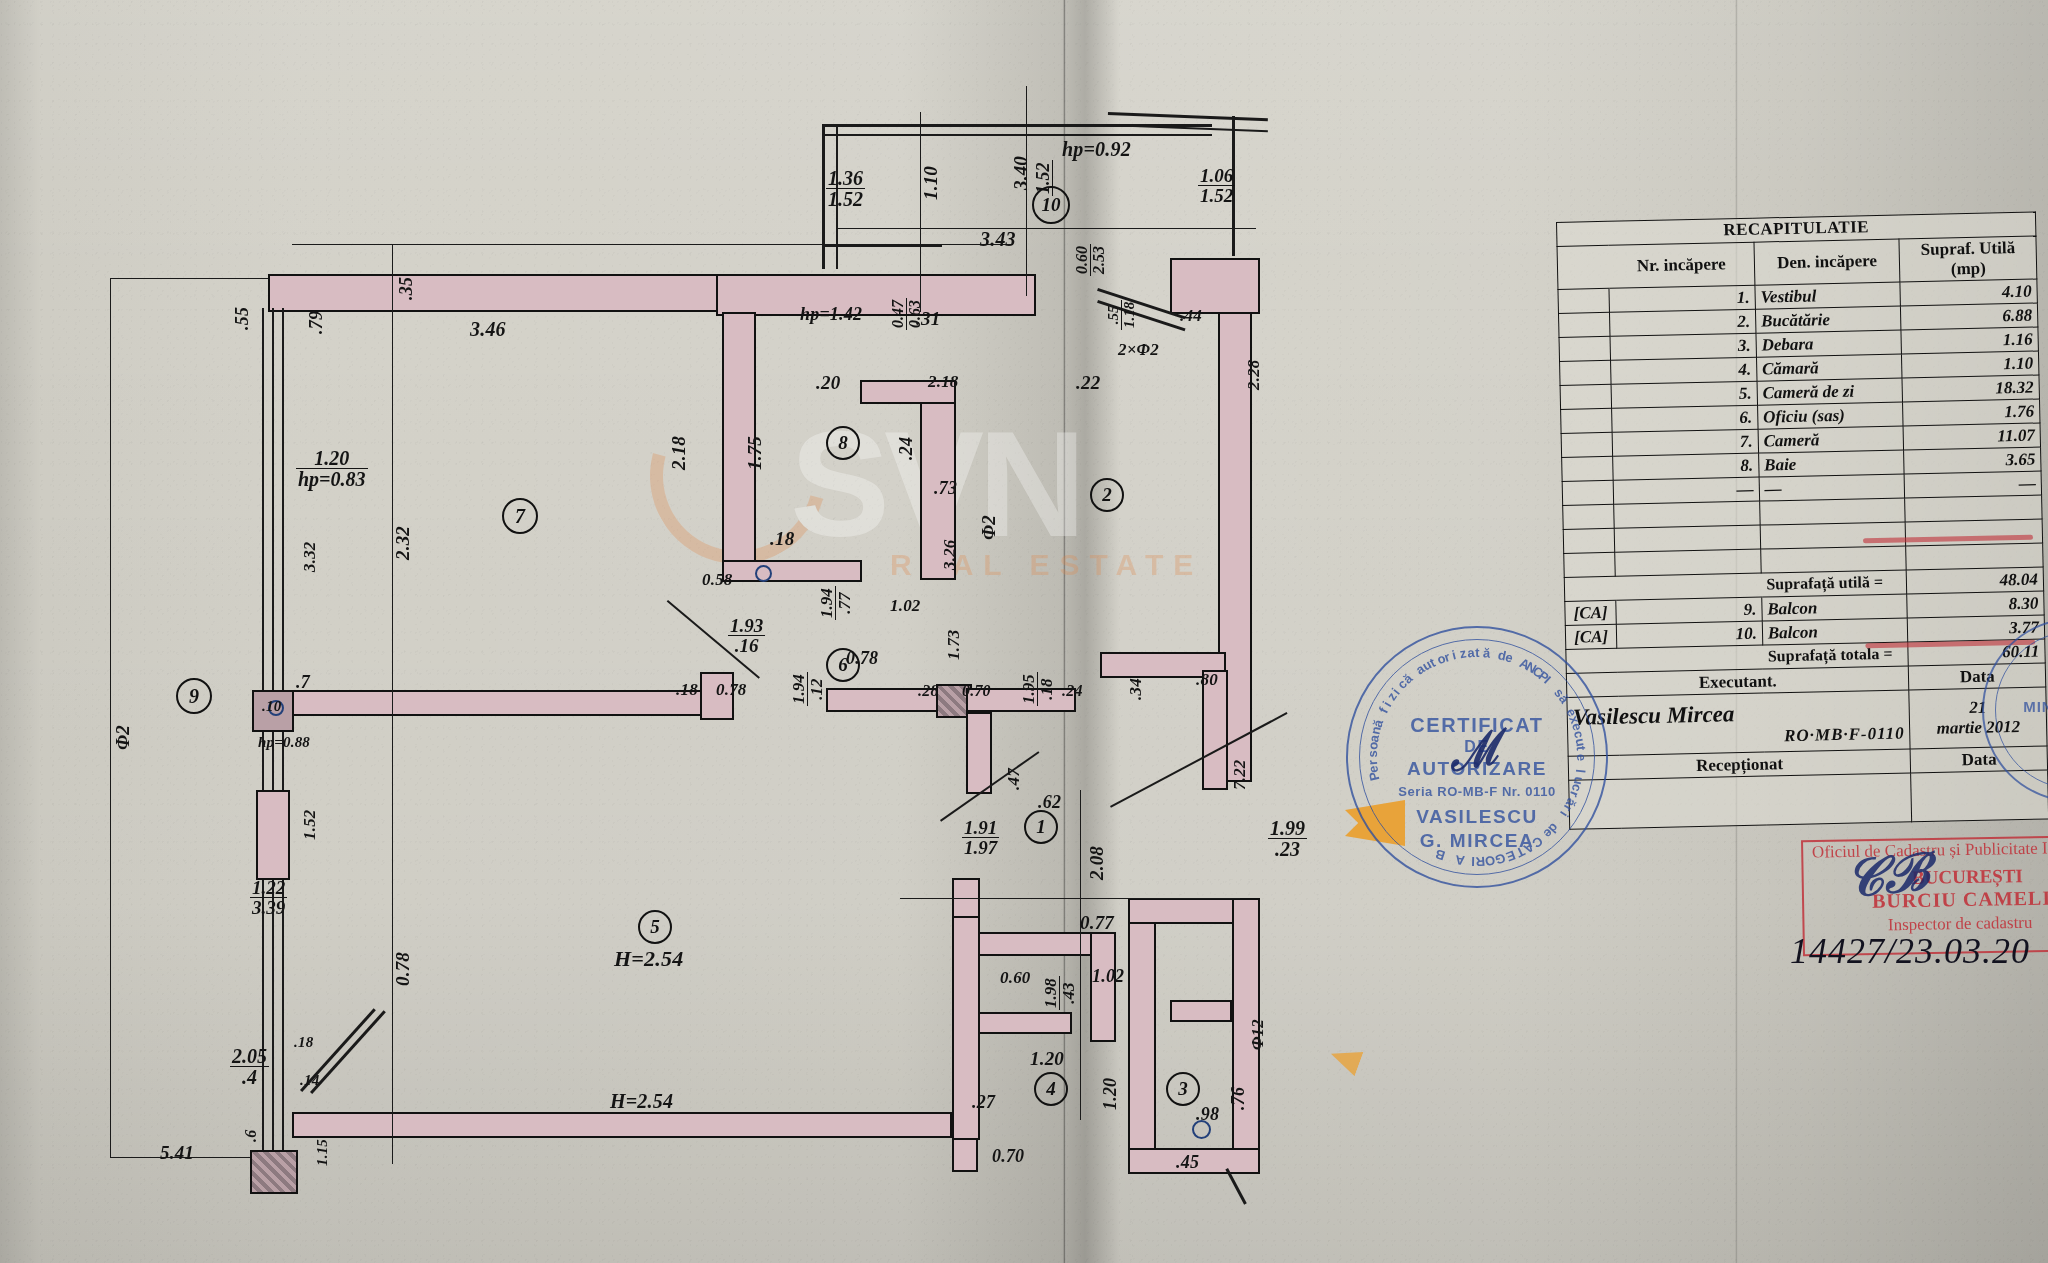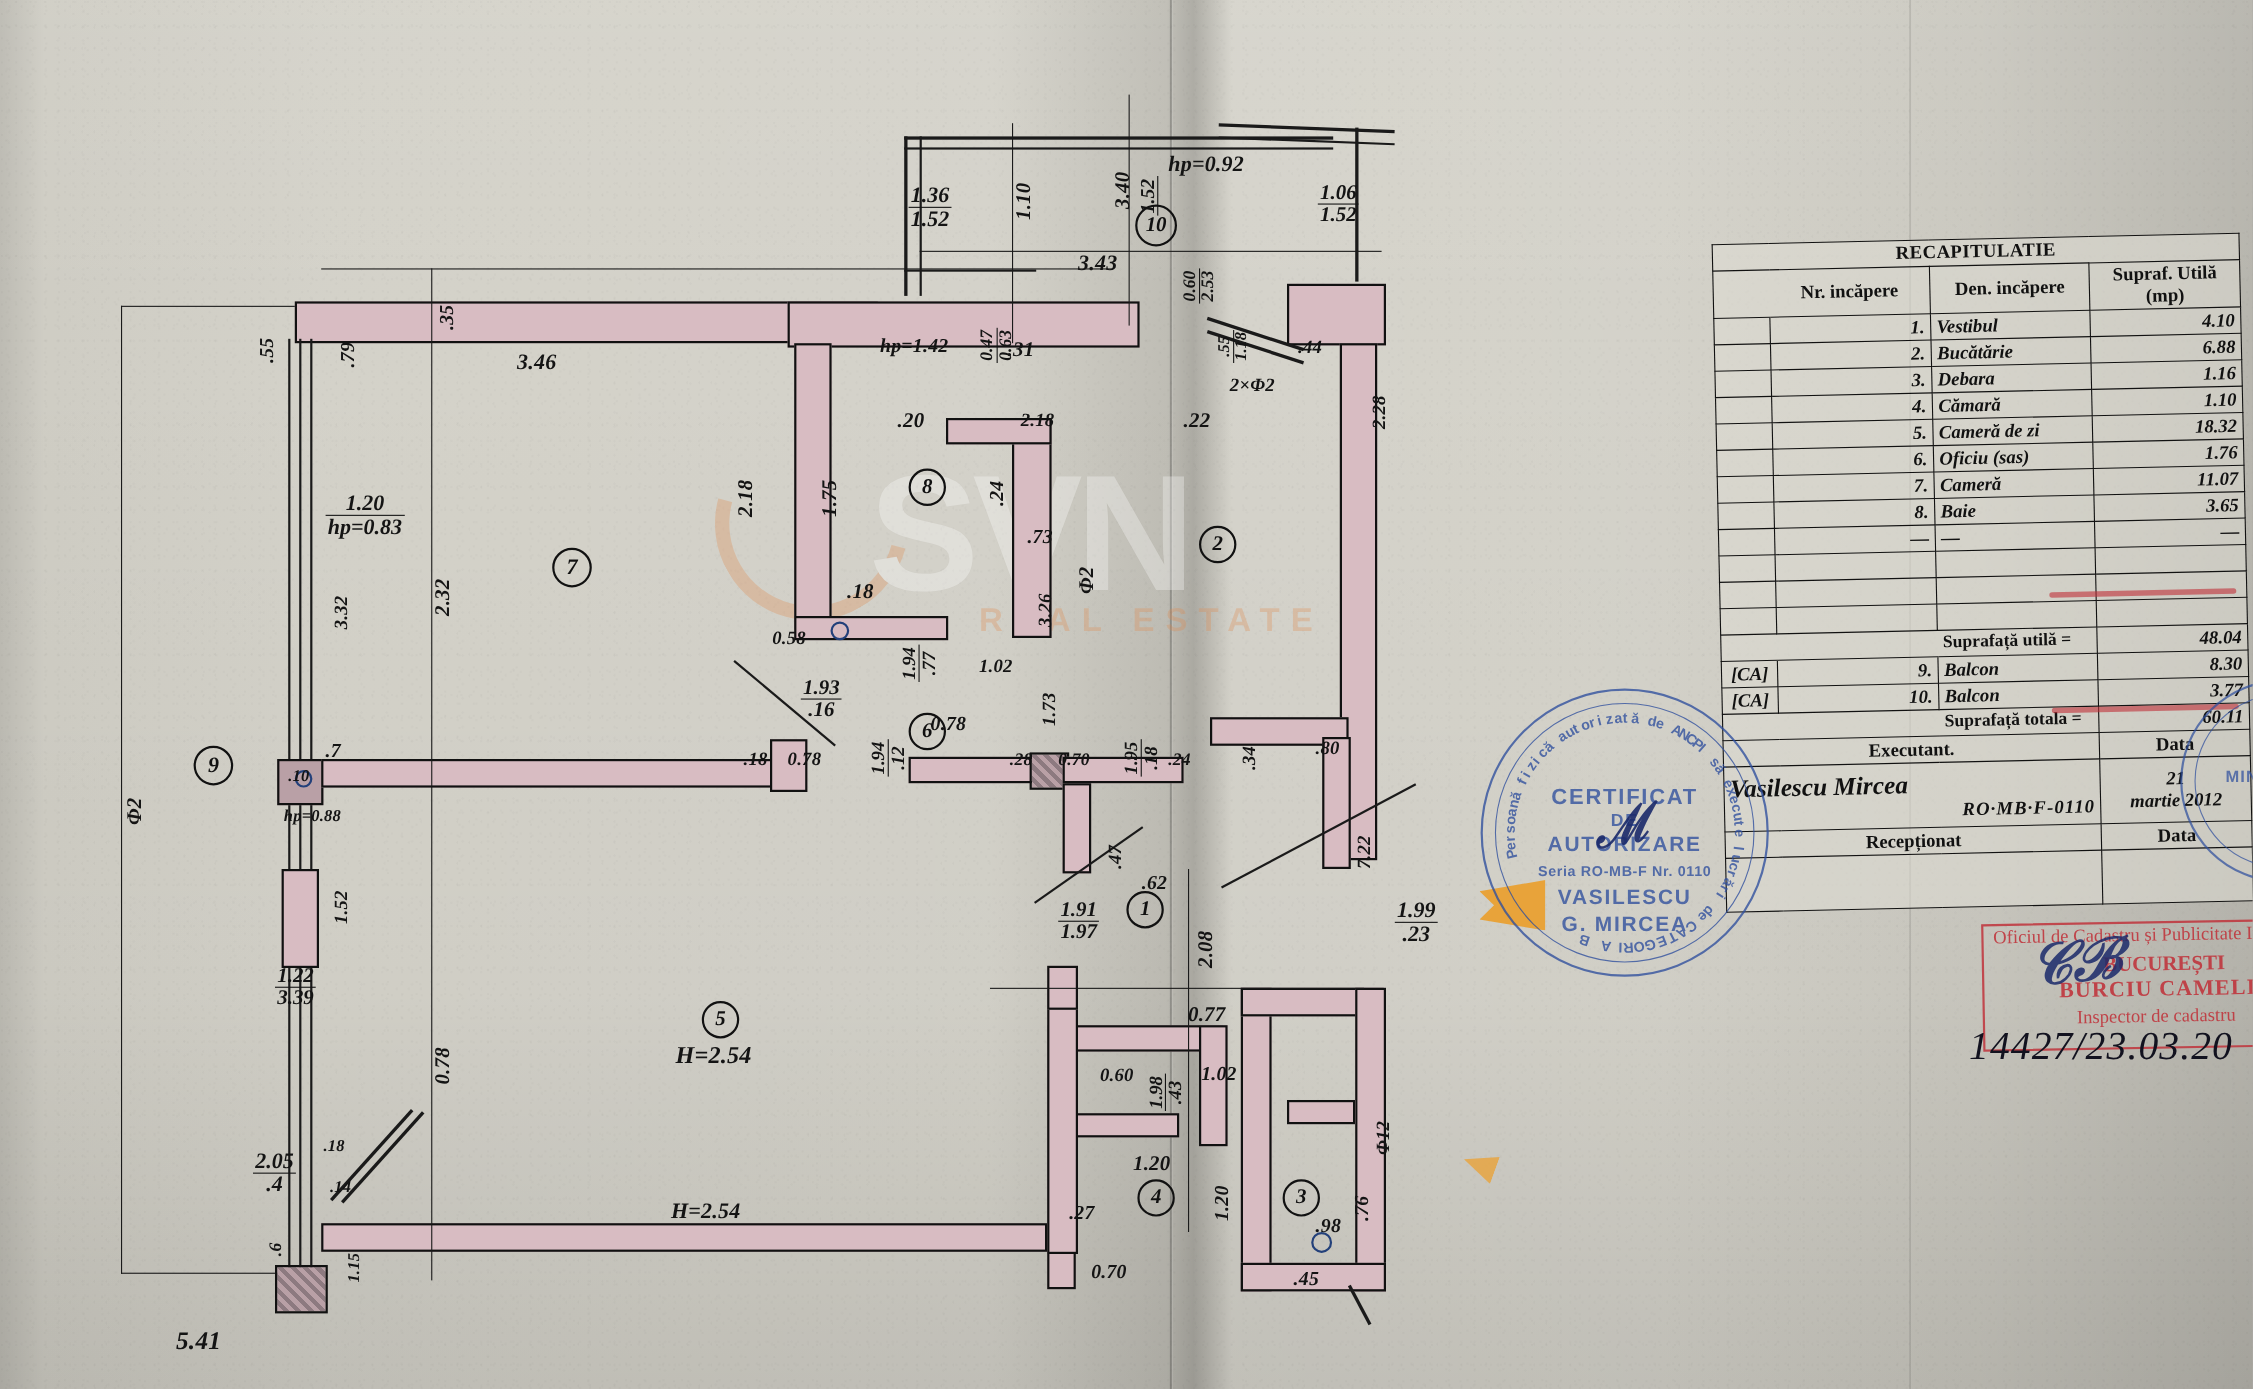--- a/index.html
+++ b/index.html
@@ -323,21 +323,21 @@
   <div class="dim" style="left:972px;top:1092px;font-size:18px;">.27</div>
   <div class="dim" style="left:992px;top:1146px;font-size:18px;">0.70</div>
   <div class="frac" style="left:230px;top:1046px;font-size:20px;">
       <span class="top">2.05</span>
       <span class="bot">.4</span>
     </div>
   <div class="dim" style="left:294px;top:1034px;font-size:15px;">.18</div>
   <div class="dim v" style="left:242px;top:1142px;font-size:16px;">.6</div>
   <div class="dim" style="left:300px;top:1072px;font-size:15px;">.14</div>
   <div class="dim v" style="left:314px;top:1166px;font-size:15px;">1.15</div>
-  <div class="dim" style="left:160px;top:1206px;font-size:23px;">5.41</div>
+  <div class="dim" style="left:160px;top:1142px;font-size:19px;">5.41</div>
   <div class="dim" style="left:610px;top:1090px;font-size:20px;">H=2.54</div>
   <div class="dim" style="left:614px;top:946px;font-size:22px;">H=2.54</div>
 
   <div class="roomno" style="left:1024px;top:810px;width:30px;height:30px;font-size:19px;">1</div>
   <div class="roomno" style="left:1090px;top:478px;width:30px;height:30px;font-size:19px;">2</div>
   <div class="roomno" style="left:1166px;top:1072px;width:30px;height:30px;font-size:19px;">3</div>
   <div class="roomno" style="left:1034px;top:1072px;width:30px;height:30px;font-size:19px;">4</div>
   <div class="roomno" style="left:638px;top:910px;width:30px;height:30px;font-size:19px;">5</div>
   <div class="roomno" style="left:826px;top:648px;width:30px;height:30px;font-size:19px;">6</div>
   <div class="roomno" style="left:502px;top:498px;width:32px;height:32px;font-size:20px;">7</div>

